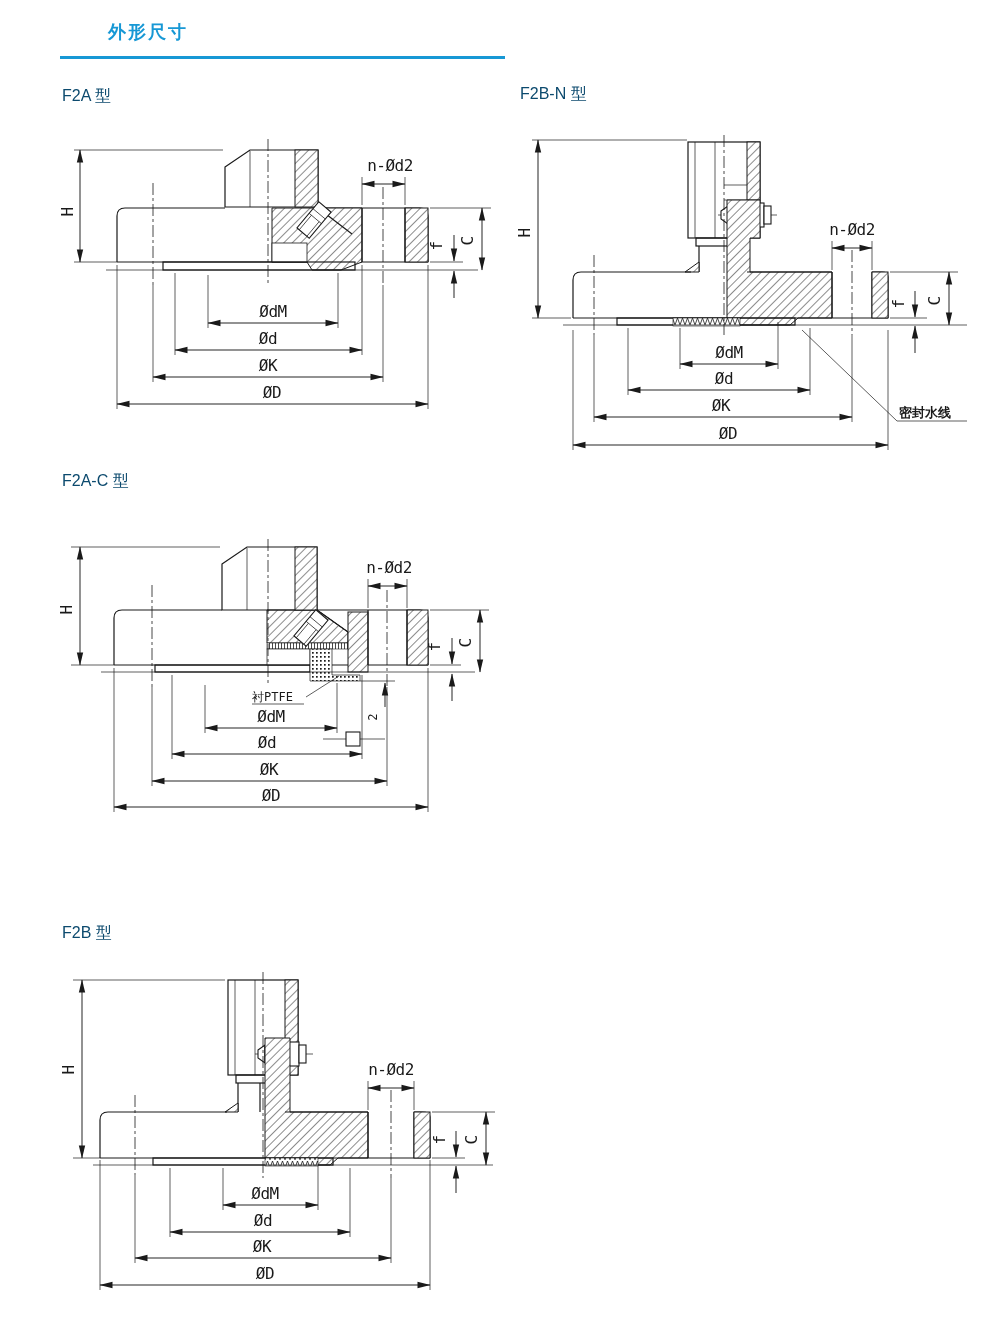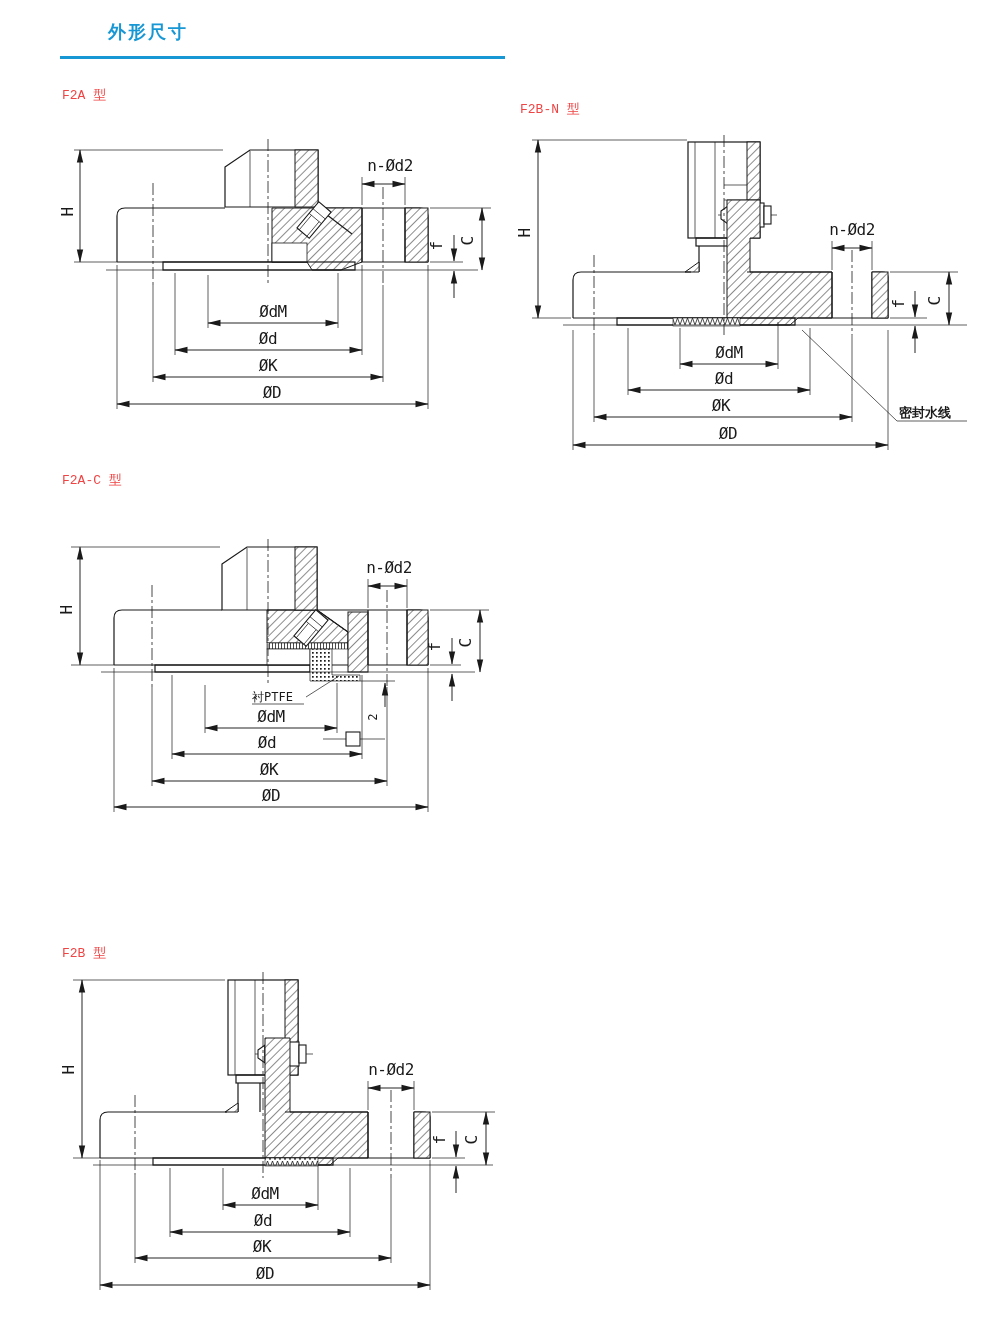--- a/index.html
+++ b/index.html
@@ -1,21 +1,21 @@
 <!DOCTYPE html>
 <html><head>
 <meta charset="utf-8">
 <style>
   html,body{margin:0;padding:0;background:#fff;}
   .page{position:relative;width:1000px;height:1323px;background:#ffffff;overflow:hidden;
         font-family:"Liberation Sans",sans-serif;}
   .title{position:absolute;left:60px;top:20px;font-family:"DejaVu Sans",sans-serif;
          font-weight:bold;font-size:18px;color:#1798d5;letter-spacing:2px;margin-left:48px;}
   .underline{position:absolute;left:60px;top:56px;width:445px;height:3px;background:#1798d5;}
-  .dlabel{position:absolute;font-family:Liberation Mono, monospace;font-size:13px;color:#ef4444;}
+  .dlabel{position:absolute;font-family:Liberation Sans, sans-serif;font-size:16px;color:#0c4a6e;}
   svg.diagram{position:absolute;overflow:visible;}
   .s{stroke:#1a1a1a;stroke-width:1.2;fill:none;}
   .sw{stroke:#1a1a1a;stroke-width:1.1;fill:#ffffff;}
   .t{stroke:#1a1a1a;stroke-width:0.7;fill:none;}
   .d{stroke:#1a1a1a;stroke-width:0.95;fill:none;}
   .cl{stroke:#1a1a1a;stroke-width:0.8;fill:none;stroke-dasharray:12 3 3 3;}
   .h{fill:url(#hp);stroke:#1a1a1a;stroke-width:1;}
   .dt{fill:url(#dp);stroke:#1a1a1a;stroke-width:0.7;}
   .sr{fill:url(#sp);stroke:#1a1a1a;stroke-width:0.6;}
   .gk{fill:url(#gp);stroke:#1a1a1a;stroke-width:0.6;}
@@ -49,23 +49,23 @@
       <marker id="ar" markerWidth="14" markerHeight="10" refX="13" refY="5" orient="auto-start-reverse" markerUnits="userSpaceOnUse">
         <path d="M13.5,5 L0.5,1.8 L0.5,8.2 Z" fill="#1a1a1a"></path>
       </marker>
     </defs>
   </svg>
 
   <div class="title">外形尺寸</div>
   <div class="underline"></div>
 
   <div class="dlabel" style="left:62px;top:86px">F2A 型</div>
-  <div class="dlabel" style="left:520px;top:100px">F2B-N 型</div>
+  <div class="dlabel" style="left:520px;top:84px">F2B-N 型</div>
   <div class="dlabel" style="left:62px;top:471px">F2A-C 型</div>
-  <div class="dlabel" style="left:62px;top:944px">F2B 型</div>
+  <div class="dlabel" style="left:62px;top:923px">F2B 型</div>
 
   <svg class="diagram" style="left:60px;top:135px" width="435" height="295" viewBox="0 0 435 295">
     <g>
       <path class="s" d="M57,127 V81 Q57,73 65,73 H165"></path>
       <path class="s" d="M258,73 H360 Q368,73 368,81 V127"></path>
       <line class="s" x1="57" y1="127" x2="368" y2="127"></line>
       <path class="h" d="M212,73 H302 V127 L281,135 H252 L247,127 H212 Z"></path>
       <rect x="212" y="108" width="35" height="19" style="fill:#fff" stroke="#1a1a1a" stroke-width="0.8"></rect>
       <line class="s" x1="258" y1="73" x2="292" y2="99"></line>
       <rect class="h" x="345" y="73" width="23" height="54"></rect>

